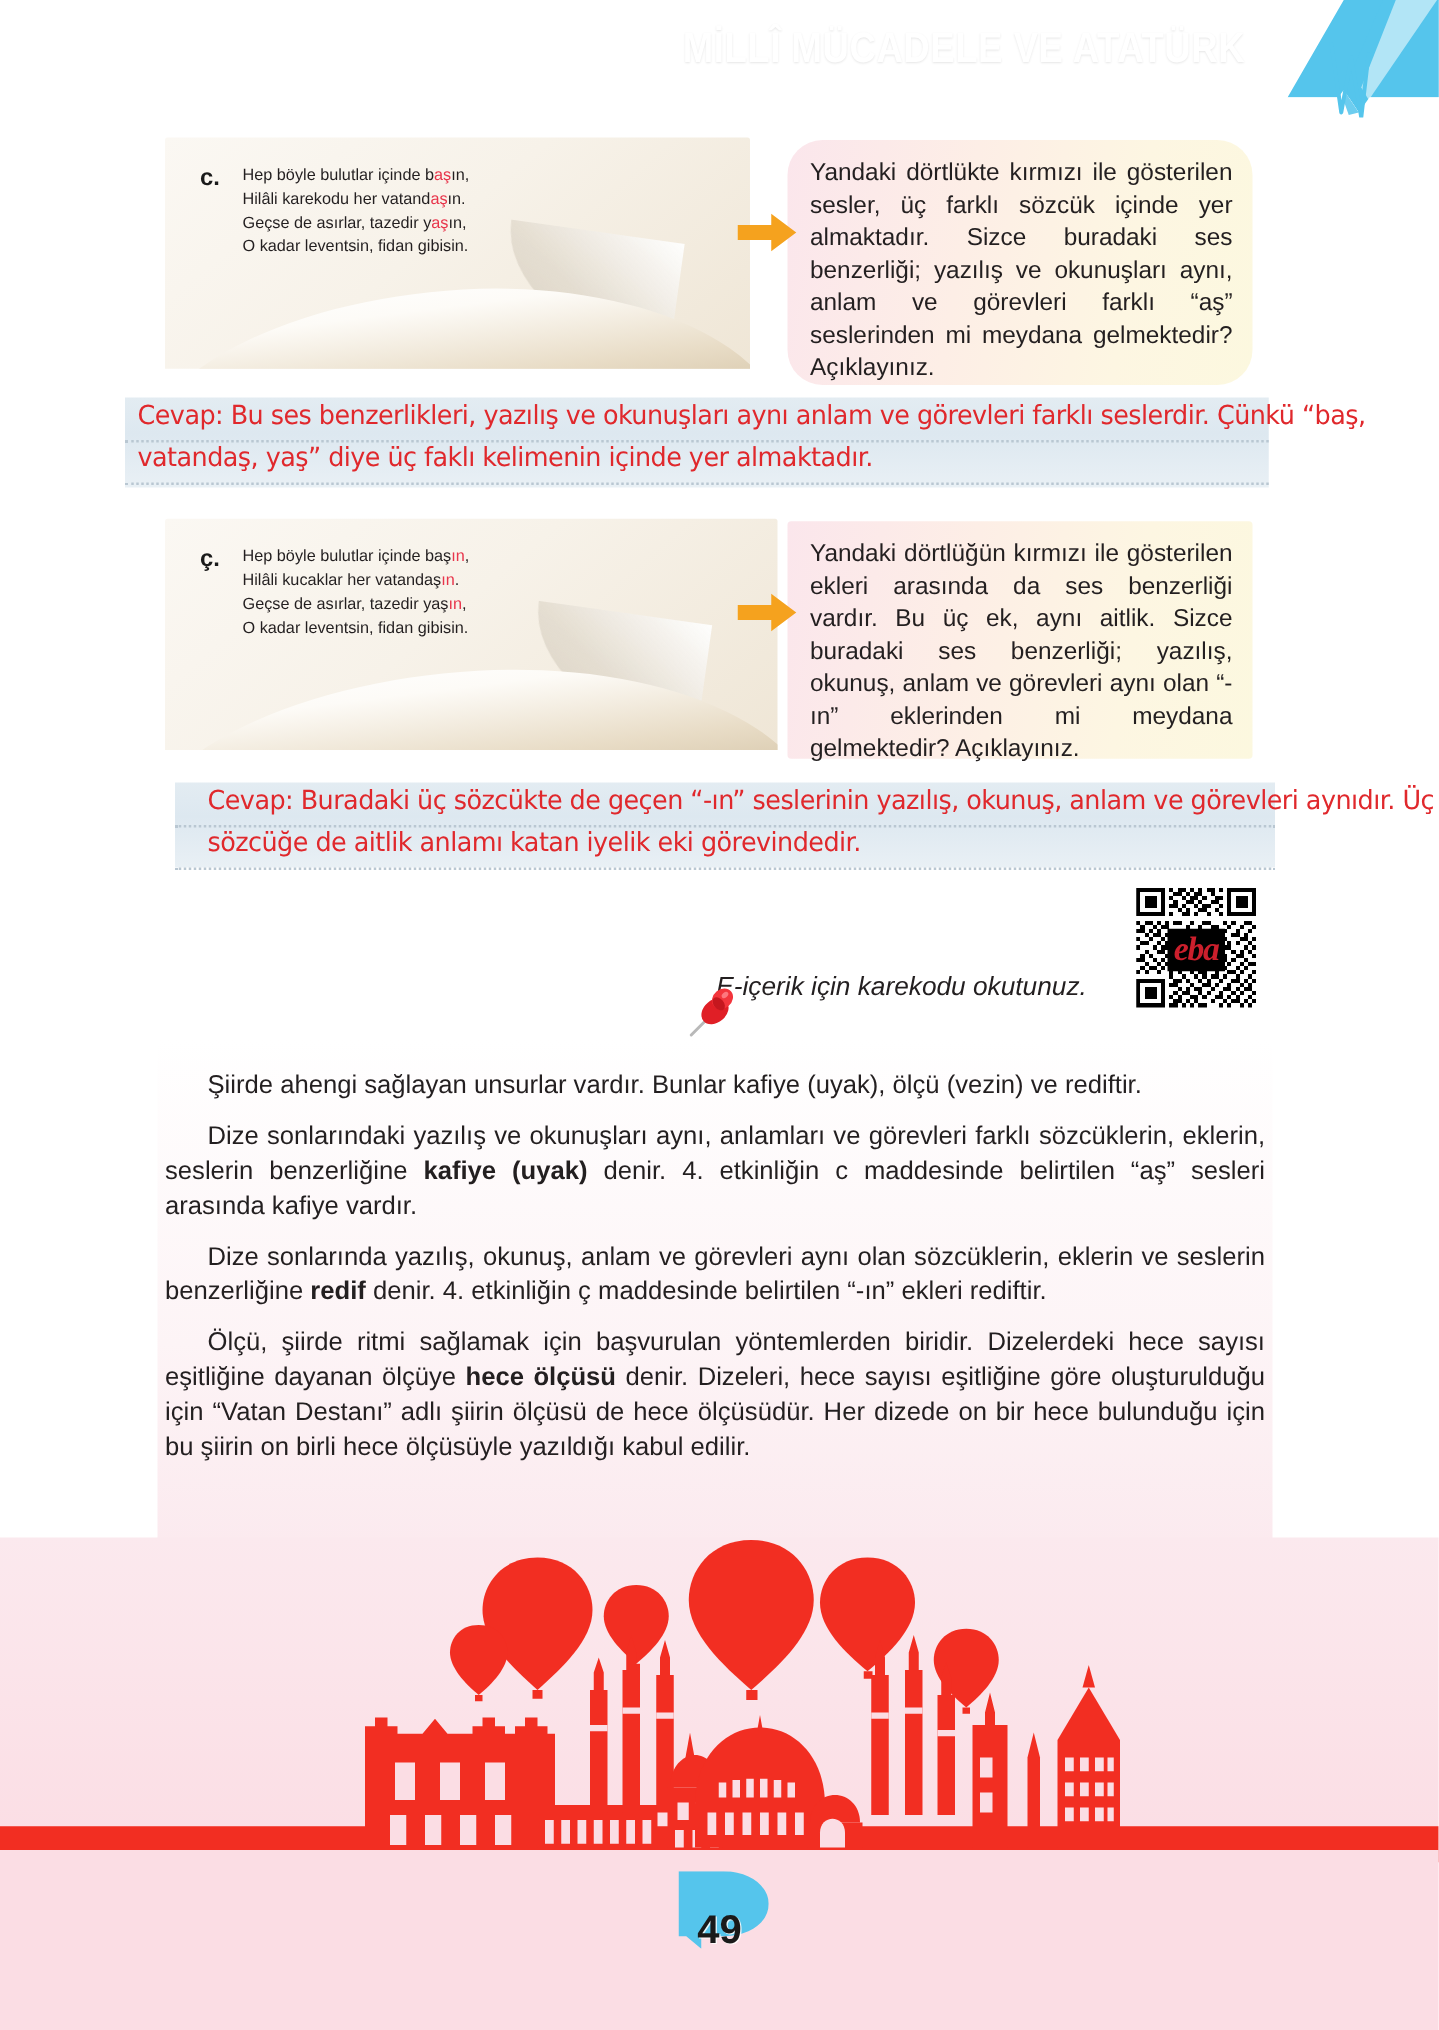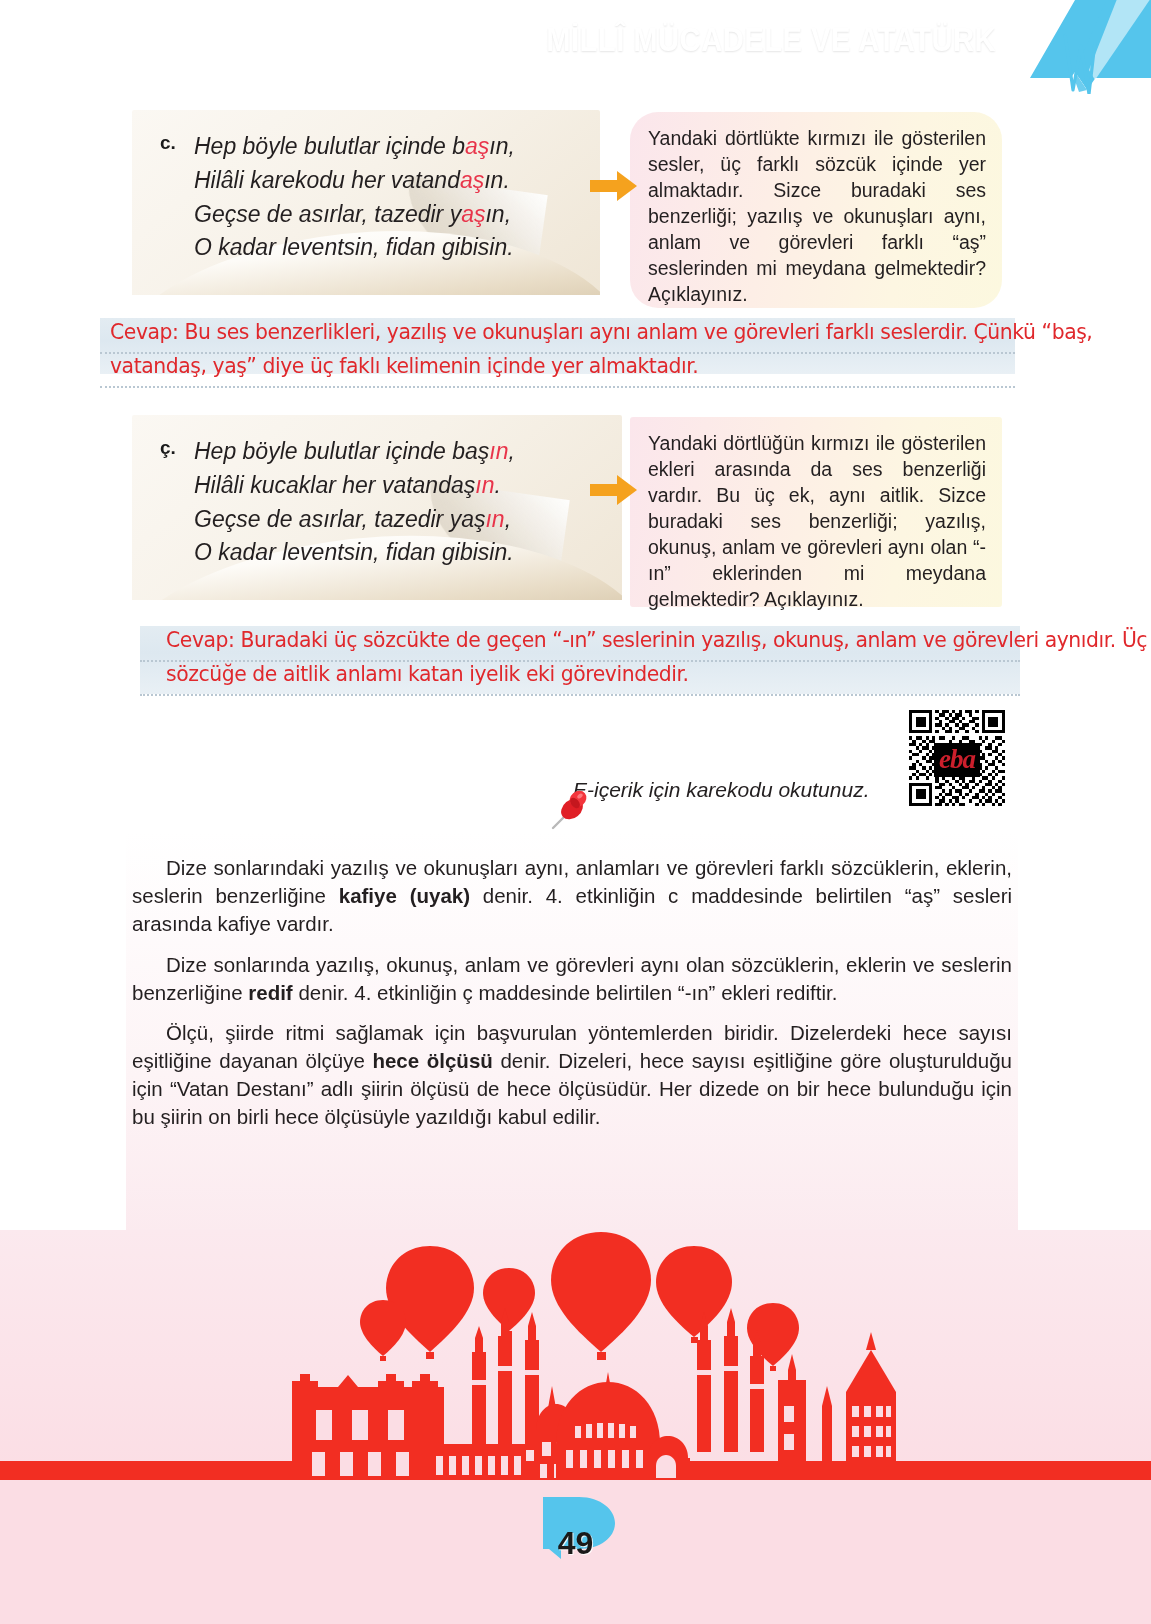--- a/index.html
+++ b/index.html
@@ -55,21 +55,21 @@
   .poem-card .curl {
     position:absolute; right:58px; bottom:18px;
     width:140px; height:92px;
     background:linear-gradient(218deg,rgba(255,255,255,.95) 0%, rgba(226,219,206,.85) 55%, rgba(196,186,170,.55) 100%);
     border-radius:0 0 0 100%;
     transform:rotate(8deg);
     filter:blur(.4px);
   }
   .poem-inner { position:relative; z-index:3; display:flex; padding:20px 0 0 28px; }
   .ex-letter { font-size:19px; font-weight:bold; color:#1a1a1a; width:34px; flex:none; padding-top:2px; }
-  .poem-lines { font-style:italic; font-size:23px; line-height:1.47; color:#231f20; white-space:nowrap; }
+  .poem-lines { font-size:13px; line-height:1.47; color:#231f20; white-space:nowrap; }
   .hl { color:#e8344a; }
 
   .arrow-icon { position:absolute; width:48px; height:34px; z-index:6; }
 
   .q-card {
     position:absolute;
     background:linear-gradient(100deg,#fbe6ec 0%, #fdeee6 38%, #fdf6e2 72%, #fcf8df 100%);
     padding:14px 16px 12px 18px;
     font-size:19.5px; line-height:1.33; color:#231f20;
     text-align:justify;
@@ -184,21 +184,21 @@
       </div>
     </div>
   </div>
 
   <svg class="arrow-icon" style="left:590px; top:169px;" viewBox="0 0 48 34">
     <polygon points="0,11 27,11 27,2 47,17 27,32 27,23 0,23" fill="#f5a21e"></polygon>
   </svg>
 
   <div class="q-card" style="left:630px; top:112px; width:372px; height:196px;border-radius:28px;">Yandaki dörtlükte kırmızı ile gösterilen sesler, üç farklı sözcük içinde yer almaktadır. Sizce buradaki ses benzerliği; yazılış ve okunuşları aynı, anlam ve görevleri farklı “aş” seslerinden mi meydana gelmektedir? Açıklayınız.</div>
 
-  <div class="answer-banner" style="left:100px; top:318px; width:915px; height:56px;">
+  <div class="answer-banner" style="left:100px; top:318px; width:915px; height:72px;">
     <div class="ans-bg"></div>
     <div class="ans-line" style="top:34px;"></div>
     <div class="ans-line" style="top:68px;"></div>
     <div class="ans-text" style="left:10px; top:-6px;">Cevap: Bu ses benzerlikleri, yazılış ve okunuşları aynı anlam ve görevleri farklı seslerdir. Çünkü “baş,</div>
     <div class="ans-text" style="left:10px; top:28px;">vatandaş, yaş” diye üç faklı kelimenin içinde yer almaktadır.</div>
   </div>
 </div>
 
 <div class="ex-block">
 
@@ -472,20 +472,23 @@
     <path d="M8 50 L20 38" stroke="#b9b9b9" stroke-width="2.4" stroke-linecap="round"></path>
     <ellipse cx="27" cy="31" rx="12" ry="9" transform="rotate(-40 27 31)" fill="#e01f26"></ellipse>
     <ellipse cx="33" cy="21" rx="9" ry="7.5" transform="rotate(-40 33 21)" fill="#f3353c"></ellipse>
     <ellipse cx="30" cy="25" rx="4" ry="6" transform="rotate(-40 30 25)" fill="#c5171e"></ellipse>
     <ellipse cx="35" cy="18" rx="3" ry="2" transform="rotate(-40 35 18)" fill="#ff8a8f" opacity=".8"></ellipse>
   </svg>
 </div>
 
 <div class="content">
   <p>
+    <span>Şiirde ahengi sağlayan unsurlar vardır. Bunlar kafiye (uyak), ölçü (vezin) ve rediftir.</span>
+  </p>
+  <p>
     <span>Dize sonlarındaki yazılış ve okunuşları aynı, anlamları ve görevleri farklı sözcüklerin, eklerin, seslerin benzerliğine </span><b>kafiye (uyak)</b><span> denir. 4. etkinliğin c maddesinde belirtilen “aş” sesleri arasında kafiye vardır.</span>
   </p>
   <p>
     <span>Dize sonlarında yazılış, okunuş, anlam ve görevleri aynı olan sözcüklerin, eklerin ve seslerin benzerliğine </span><b>redif</b><span> denir. 4. etkinliğin ç maddesinde belirtilen “-ın” ekleri rediftir.</span>
   </p>
   <p>
     <span>Ölçü, şiirde ritmi sağlamak için başvurulan yöntemlerden biridir. Dizelerdeki hece sayısı eşitliğine dayanan ölçüye </span><b>hece ölçüsü</b><span> denir. Dizeleri, hece sayısı eşitliğine göre oluşturulduğu için “Vatan Destanı” adlı şiirin ölçüsü de hece ölçüsüdür. Her dizede on bir hece bulunduğu için bu şiirin on birli hece ölçüsüyle yazıldığı kabul edilir.</span>
   </p>
 </div>
 

